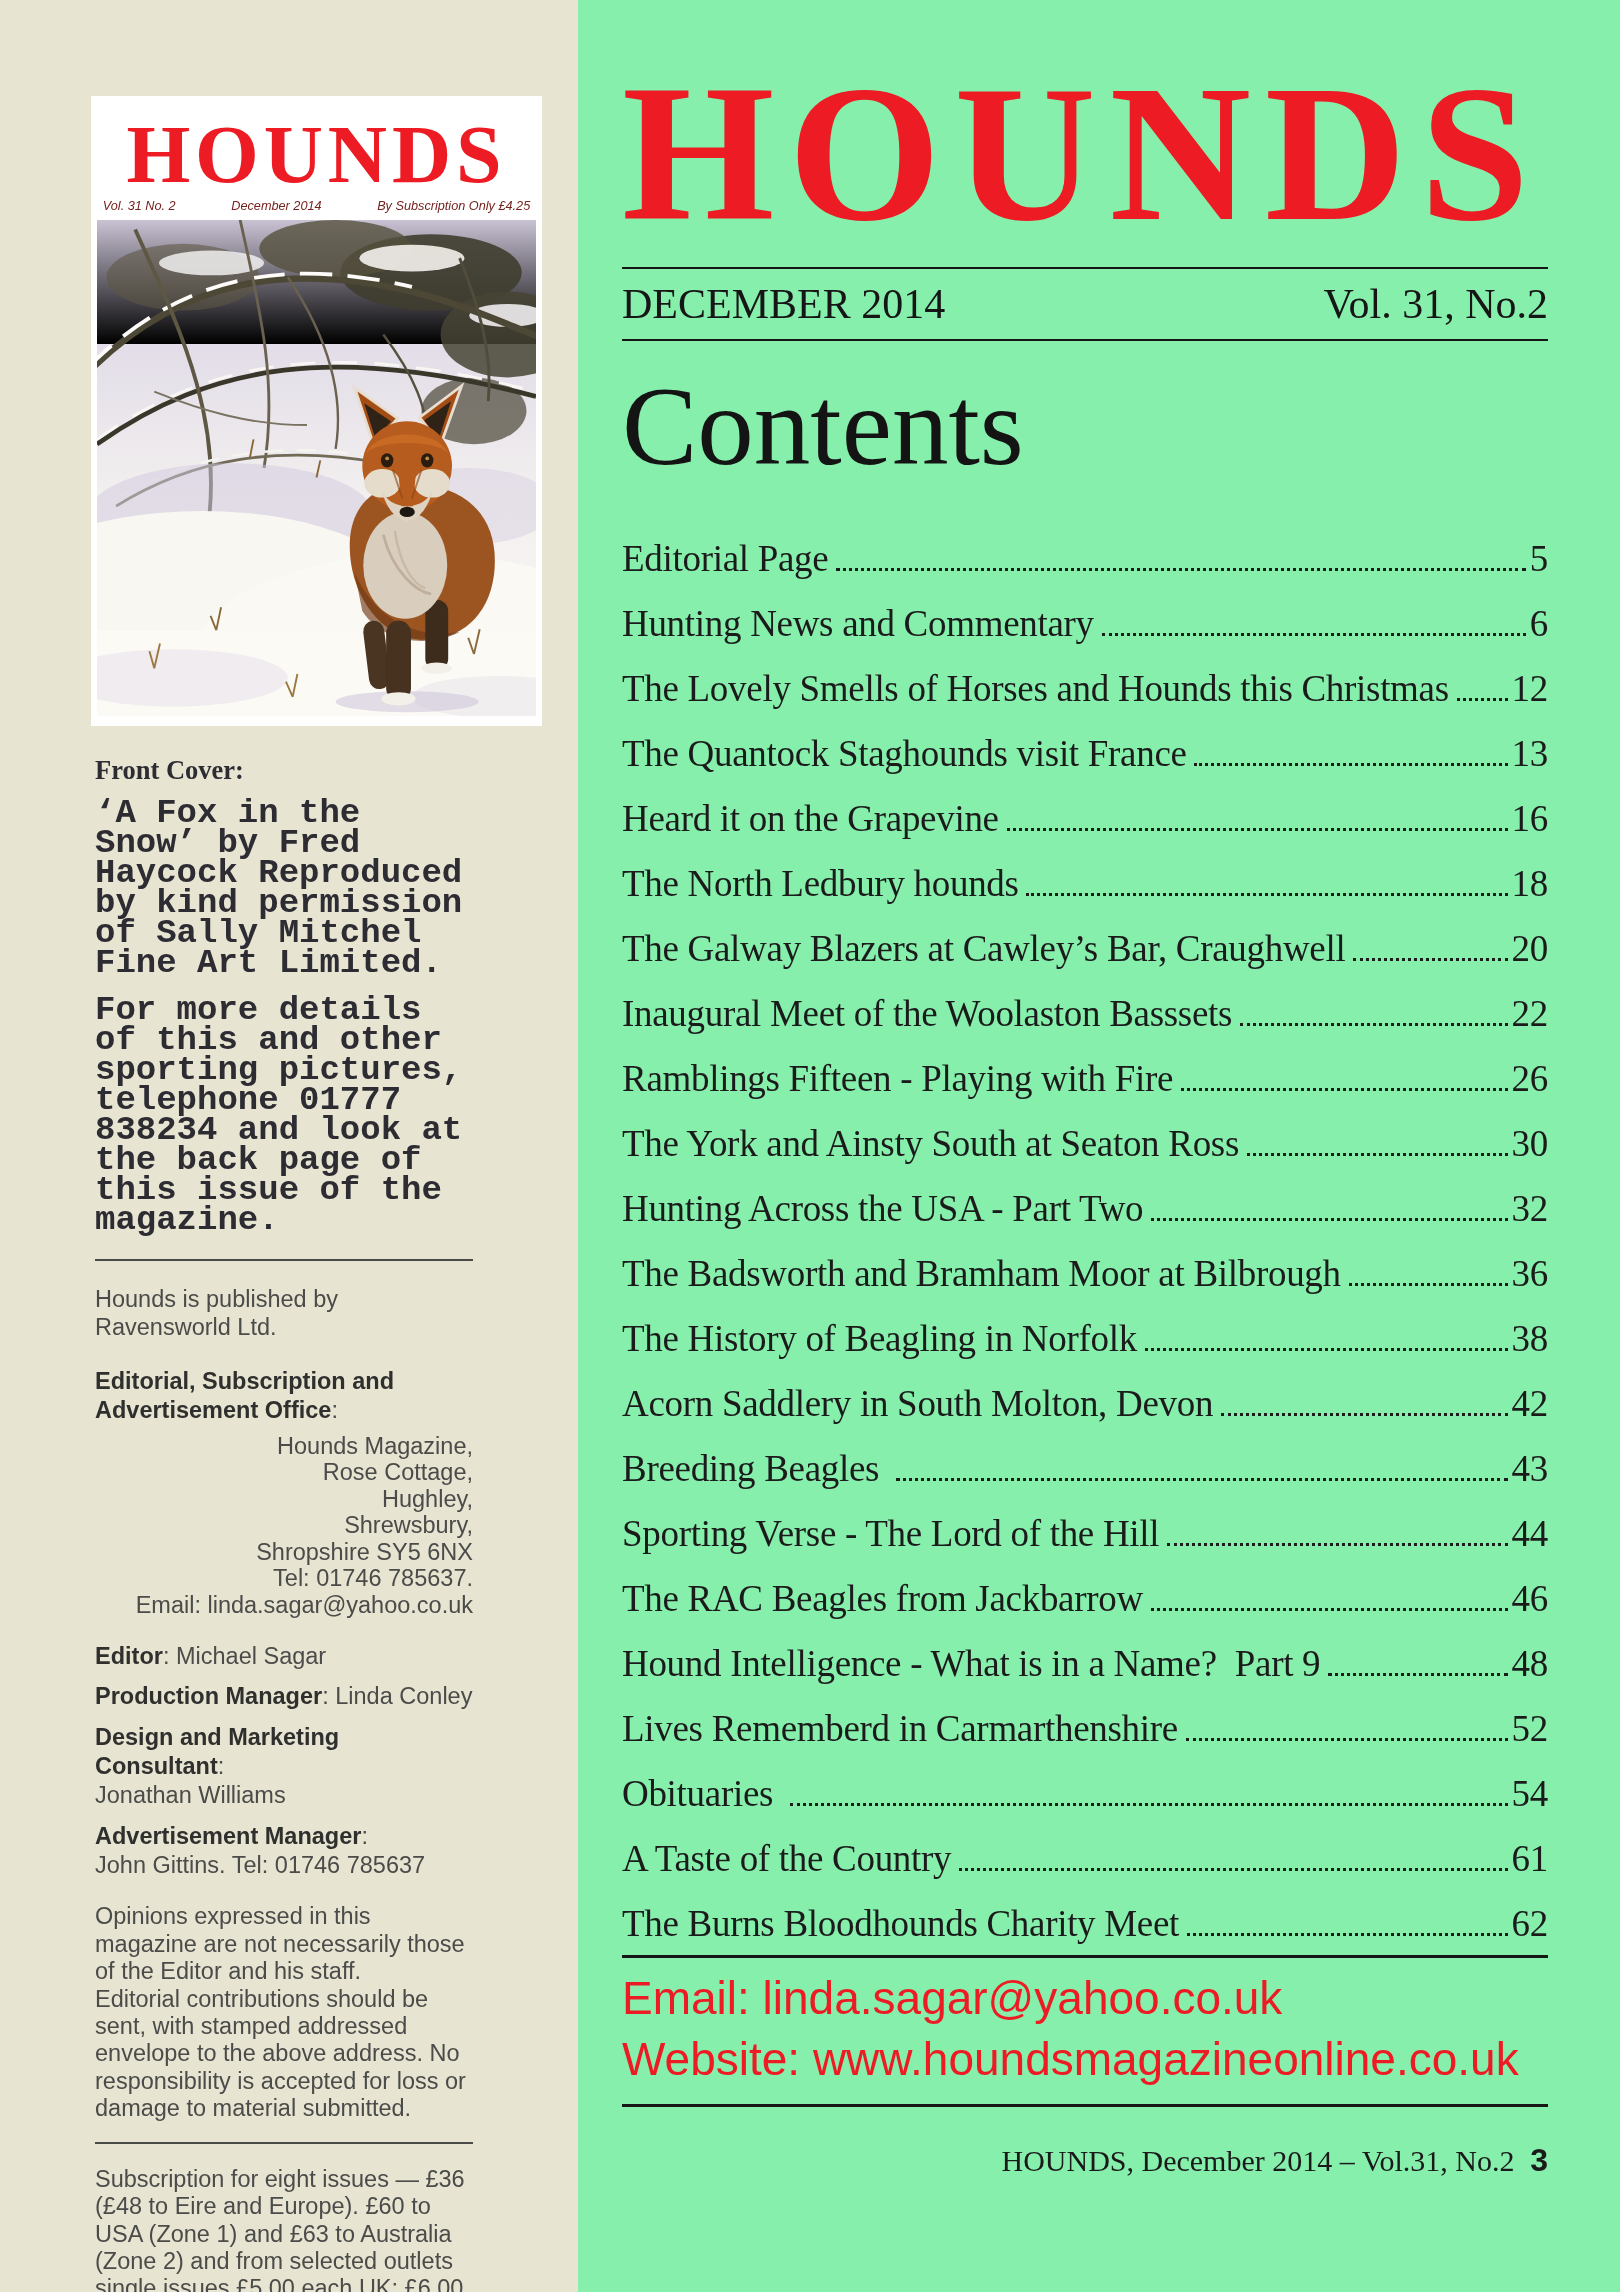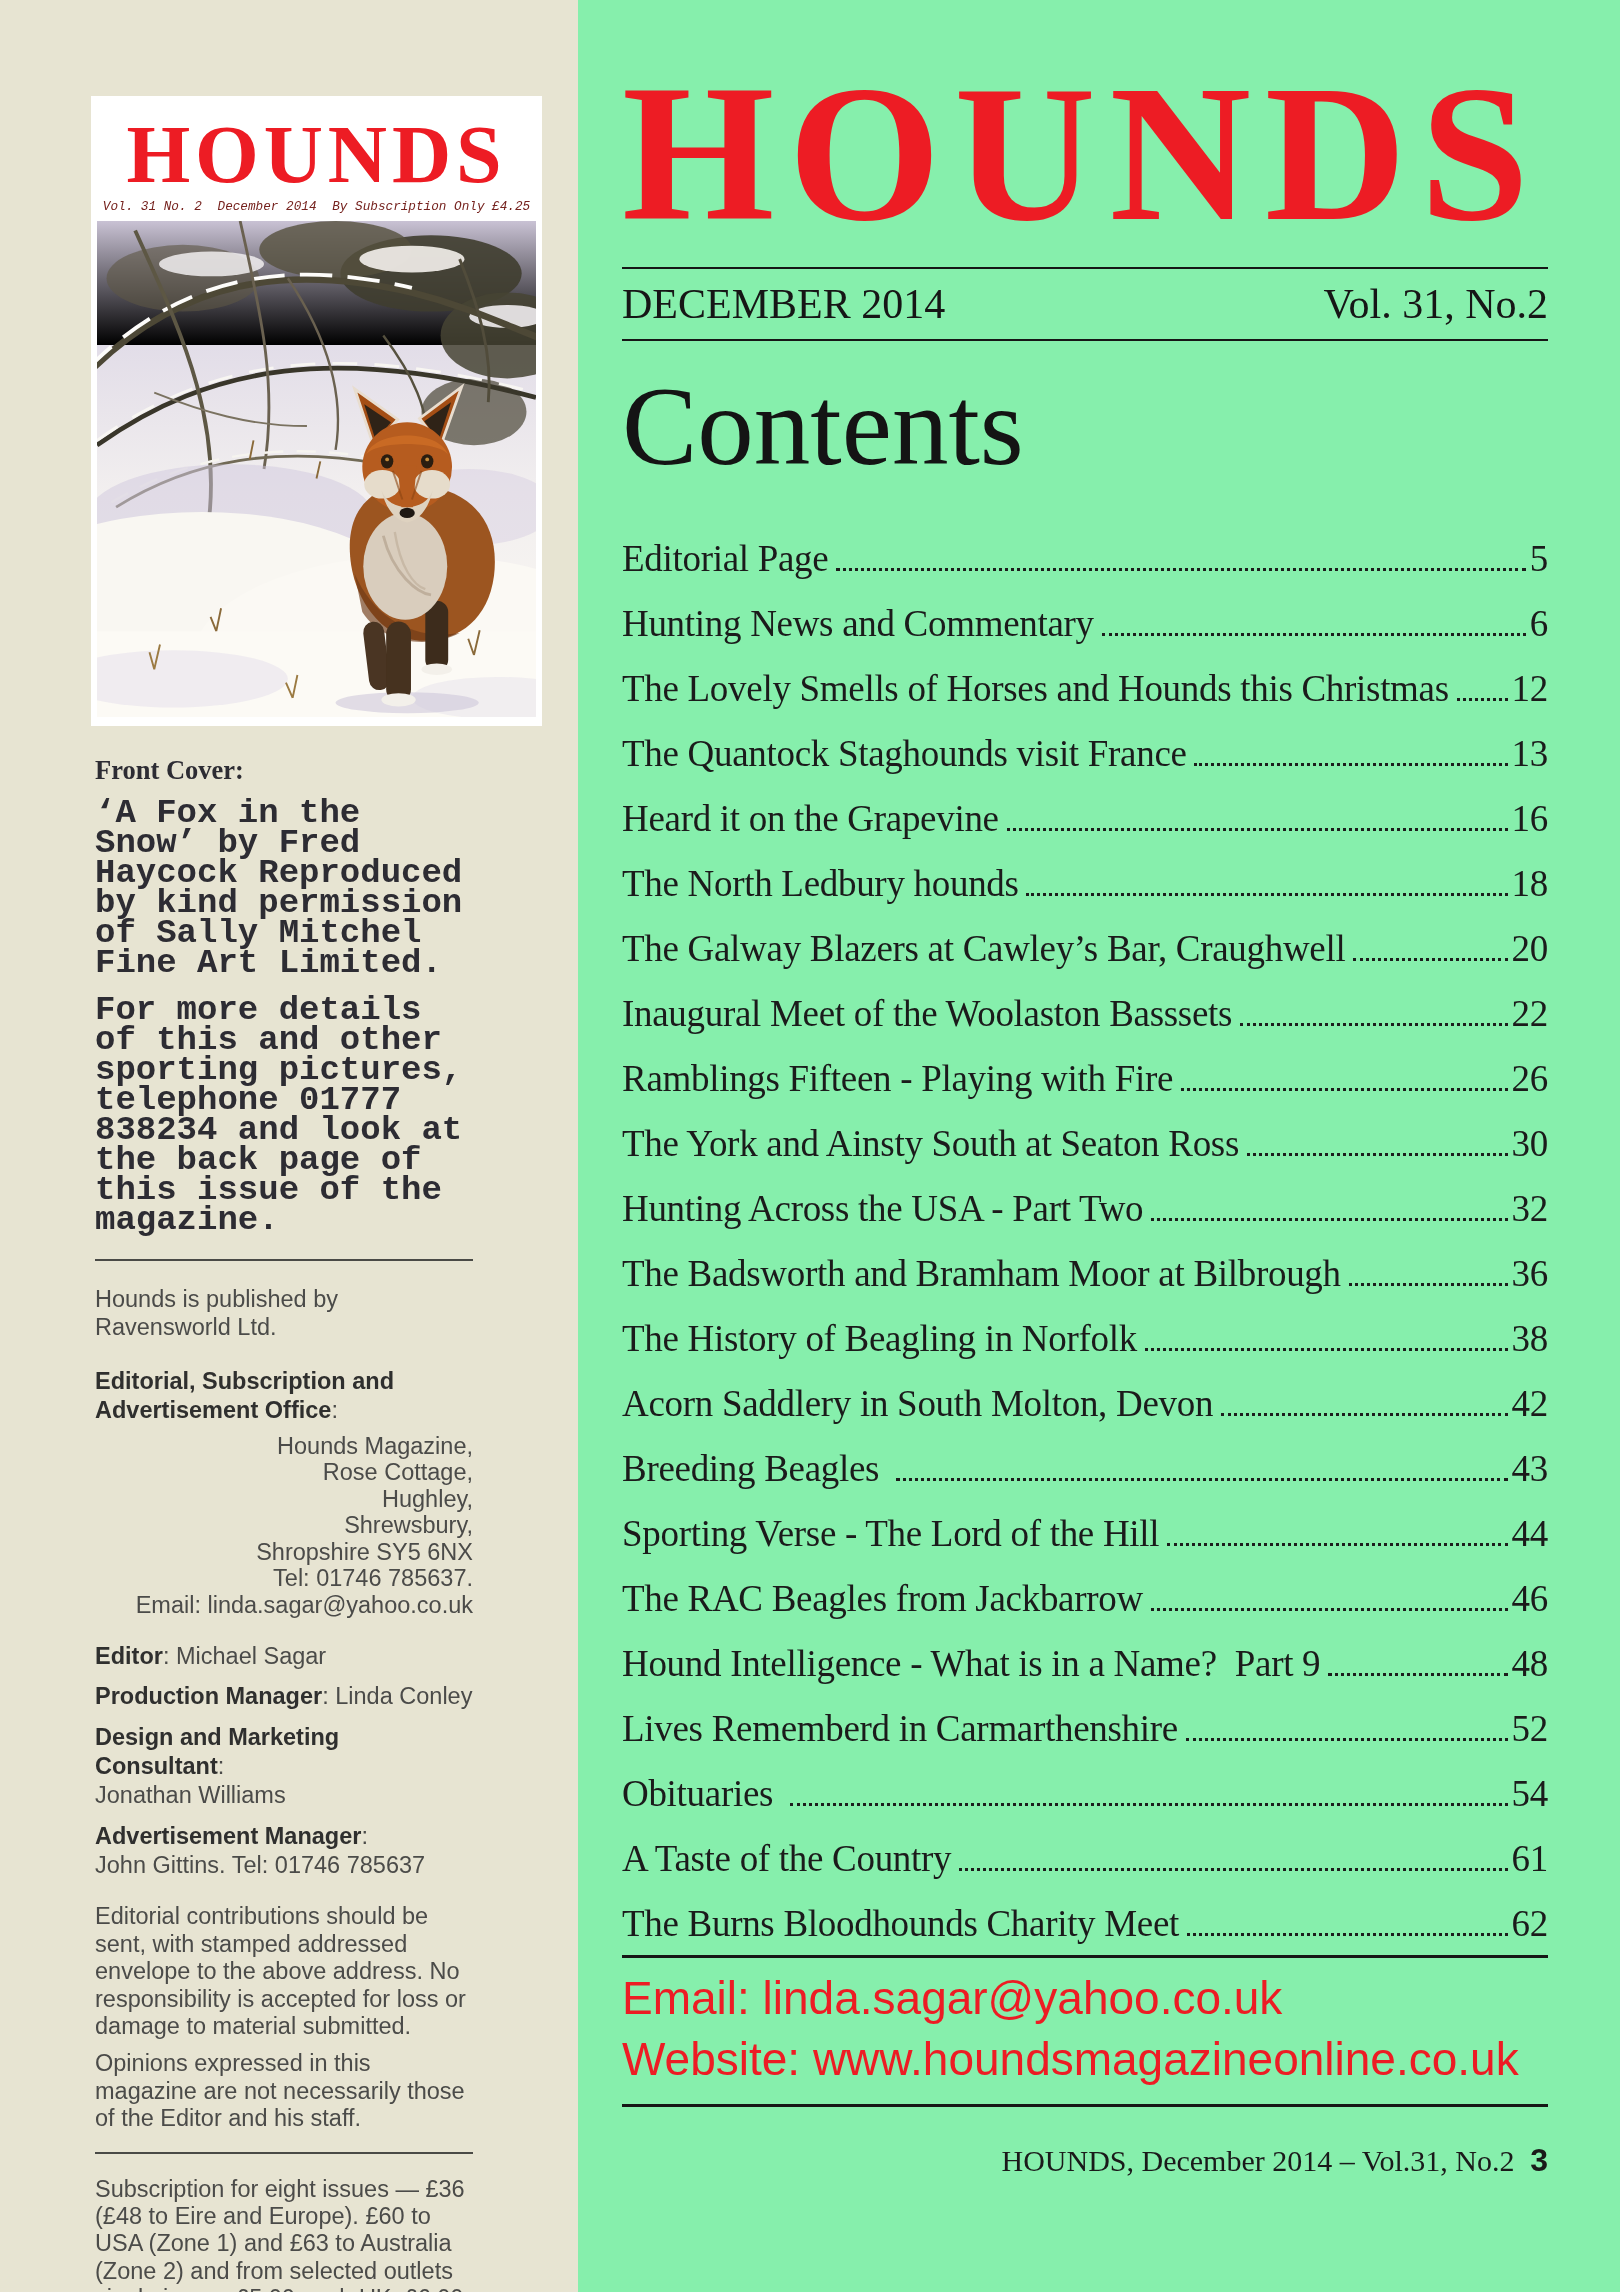--- a/index.html
+++ b/index.html
@@ -12,21 +12,21 @@
   .beige-band { position:absolute; left:0; top:0; width:578px; height:2293px; background:#e7e4d2; }
 
   
   .cover { position:absolute; left:91px; top:96px; width:451px; height:630px; background:#ffffff; }
   .cover-masthead {
     padding-top:17.6px; text-align:center; color:#ed1c24; font-weight:bold;
     font-family:"Liberation Serif", serif; font-size:82px; line-height:1; letter-spacing:4.9px;
   }
   .cover-issue-line {
     display:flex; justify-content:space-between; padding:3.9px 11.8px 0 11.8px;
-    font-family:Liberation Mono, monospace; font-style:italic; font-size:12.7px; color:#76231f;
+    font-family:Liberation Sans, sans-serif; font-style:italic; font-size:12.7px; color:#76231f;
   }
   .cover-art { display:block; margin:6.9px 5.9px 0 5.9px; width:439px; height:496px; }
 
   
   .sidebar-text { position:absolute; left:95px; top:755px; width:378px; }
   .fc-head { font-family:"Liberation Serif", serif; font-weight:bold; font-size:26.5px; color:#2d2c33; margin-bottom:11.8px; }
   .serifb  { font-family:Liberation Mono, monospace; font-weight:bold; font-size:34px; line-height:30px; color:#2d2c33; }
   .serifb.p1 { margin-bottom:17.6px; }
   .serifb.p2 { margin-bottom:23.5px; }
   .side-rule { border:none; border-top:2px solid #4a4a46; margin:0 0 25.5px 0; }
@@ -202,22 +202,22 @@
       <span>Shropshire SY5 6NX</span>
       <span>Tel: 01746 785637.</span>
       <span>Email: linda.sagar@yahoo.co.uk</span>
     </p>
 
     <p class="sans staff-item"><strong>Editor</strong><span>:</span><span> Michael Sagar</span></p>
     <p class="sans staff-item"><strong>Production Manager</strong><span>:</span><span> Linda Conley</span></p>
     <p class="sans staff-item"><strong>Design and Marketing Consultant</strong><span>:</span><span class="stackname">Jonathan Williams</span></p>
     <p class="sans staff-item staff-gap"><strong>Advertisement Manager</strong><span>:</span><span class="stackname">John Gittins. Tel: 01746 785637</span></p>
 
+    <p class="sans">Opinions expressed in this magazine are not necessarily those of the Editor and his staff.</p>
     <p class="sans mb10">Editorial contributions should be sent, with stamped addressed envelope to the above address. No responsibility is accepted for loss or damage to material submitted.</p>
-    <p class="sans">Opinions expressed in this magazine are not necessarily those of the Editor and his staff.</p>
 
     <hr class="side-rule second">
 
     <p class="sans mb30">Subscription for eight issues — £36 (£48 to Eire and Europe). £60 to USA (Zone 1) and £63 to Australia (Zone 2) and from selected outlets single issues £5.00 each UK; £6.00 Eire and Europe; £8.00 rest of world.</p>
     <p class="sans mb30">Published: February, March, April, June, September, October, November &amp; December.</p>
 
   </div>
 
   <div class="main">
     <div class="masthead">HOUNDS</div>

